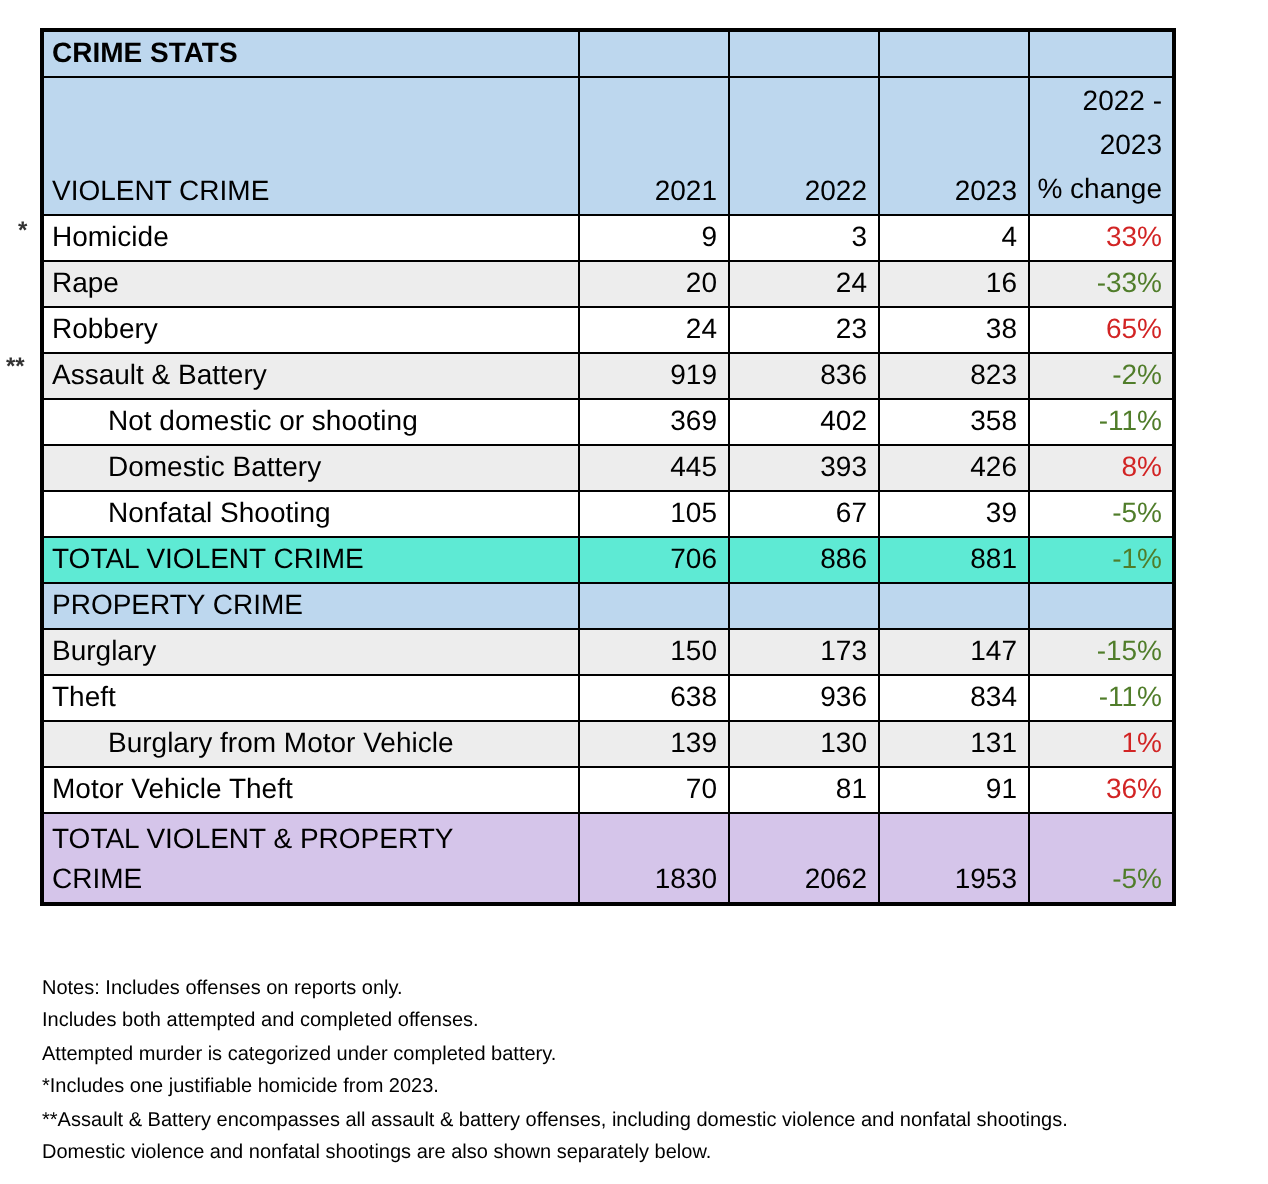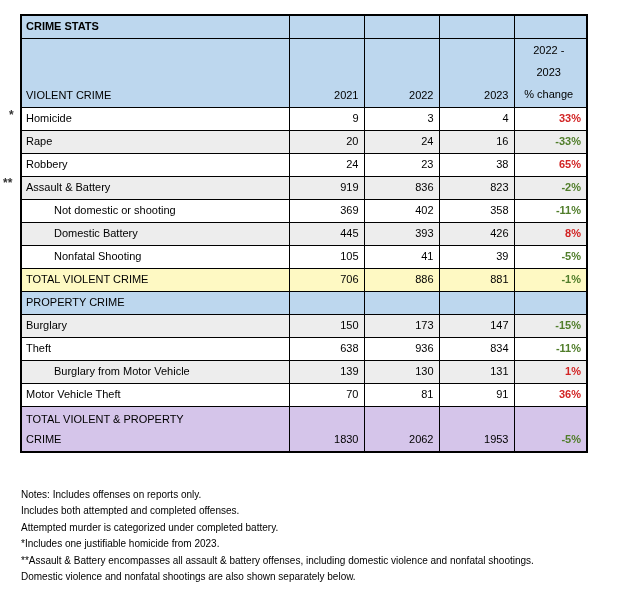--- a/index.html
+++ b/index.html
@@ -1,41 +1,41 @@
 <!DOCTYPE html>
 <html><head>
 <meta charset="utf-8">
 <style>
   html,body{margin:0;padding:0;background:#ffffff;}
   body{width:634px;height:592px;font-family:"Liberation Sans",sans-serif;}
   .page{position:relative;width:634px;height:592px;background:#ffffff;overflow:hidden;}
 
   table.crime{position:absolute;left:20px;top:14px;border-collapse:collapse;table-layout:fixed;
-    border:2px solid #000;font-size:11px;color:#000;}
+    border:2px solid #000;font-size:14px;color:#000;}
   td{border:1px solid #000;vertical-align:bottom;overflow:hidden;padding:0;}
   tr{height:22.5px;}
   tr.r-title{height:22px;}
   tr.r-header{height:69px;}
   tr.tall{height:45px;margin-left:39px;}
 
   .c-label{text-align:left;padding:0 4px 2px 4px;white-space:pre-line;line-height:20px;}
   .indent{padding-left:32px;}
   .num{text-align:right;padding:0 5px 2px 2px;line-height:20px;}
   .bold{font-weight:bold;}
-  .change{font-weight:bold;}
+  .change{font-weight:normal;}
   .red{color:#d22424;}
   .green{color:#507d2a;}
 
   .bg-white{background:#ffffff;padding-left:12px;}
   .bg-gray{background:#ededed;}
   .bg-blue{background:#bdd7ee;}
-  .bg-yellow{background:#fef9c3;}
+  .bg-yellow{background:#5eead4;}
   .bg-purple{background:#d5c5ea;}
 
-  .change-hdr div{line-height:22px;text-align:center;}
+  .change-hdr div{line-height:22px;text-align:right;}
 
   .marker{position:absolute;font-size:12px;font-weight:bold;color:#333;}
   #marker-1{left:9px;top:108px;}
   #marker-2{left:3px;top:176px;}
 
   .notes{position:absolute;left:21px;top:487px;font-size:10px;line-height:16.4px;color:#000;}
 </style>
 </head>
 <body>
 
@@ -111,21 +111,21 @@
         <tr class="bg-gray">
           <td class="c-label indent">Domestic Battery</td>
           <td class="num">445</td>
           <td class="num">393</td>
           <td class="num">426</td>
           <td class="num change red">8%</td>
         </tr>
         <tr class="bg-white">
           <td class="c-label indent">Nonfatal Shooting</td>
           <td class="num">105</td>
-          <td class="num">41</td>
+          <td class="num">67</td>
           <td class="num">39</td>
           <td class="num change green">-5%</td>
         </tr>
         <tr class="bg-yellow">
           <td class="c-label">TOTAL VIOLENT CRIME</td>
           <td class="num">706</td>
           <td class="num">886</td>
           <td class="num">881</td>
           <td class="num change green">-1%</td>
         </tr>

